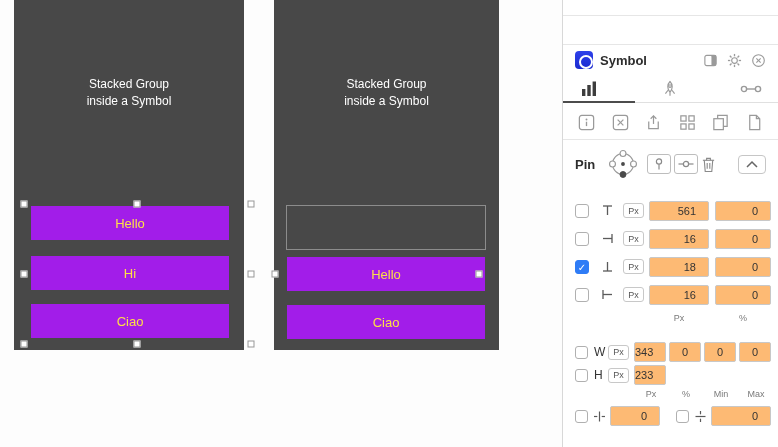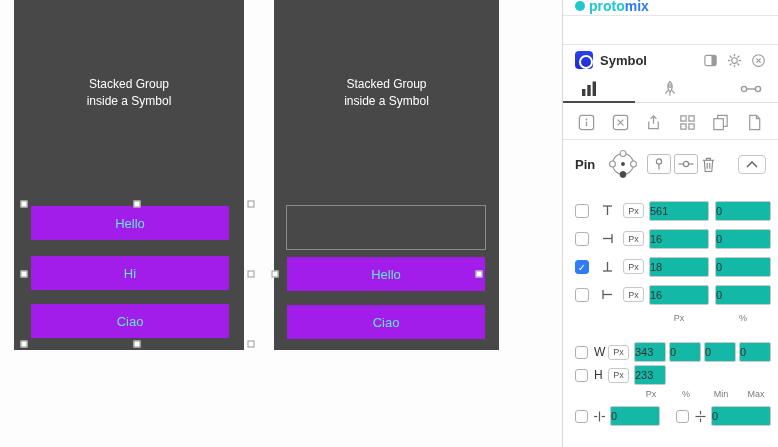--- a/index.html
+++ b/index.html
@@ -9,21 +9,21 @@
   .screen { position: absolute; inset: 0; }
 
   
   .canvas { position: absolute; left: 4px; top: 0; width: 562px; height: 447px; background: #fdfdfd; }
   .artboard { position: absolute; top: 0; height: 350px; background: #484848; }
   .artboard-left  { left: 10px;  width: 230px; }
   .artboard-right { left: 270px; width: 225px; }
   .ab-title { position: absolute; top: 76px; left: 0; right: 0; text-align: center;
               color: #fff; font-size: 12px; line-height: 17px; }
   .pbtn { position: absolute; left: 17px; width: 198px; height: 34px; border: none;
-          background: #a21de9; color: #5eead4; font-size: 13px; font-family: inherit;
+          background: #a21de9; color: #fde047; font-size: 13px; font-family: inherit;
           display: flex; align-items: center; justify-content: center; cursor: pointer; }
   .artboard-right .pbtn { left: 13px; }
   .hidden-slot { position: absolute; left: 12px; top: 205px; width: 200px; height: 45px;
                  border: 1px solid #8c8c8c; }
   .handle { position: absolute; width: 7px; height: 7px; background: #fff;
             border: 1px solid #979797; transform: translate(-50%,-50%); z-index: 6; }
 
   
   .panel { position: absolute; left: 562px; top: 0; width: 216px; height: 447px;
            background: #fff; border-left: 1px solid #d8d8d8; color: #2d2d2d; }
@@ -71,21 +71,21 @@
               cursor: pointer; flex: none; position: relative; }
   .checkbox.checked { background: #2f7cf6; border-color: #2f7cf6; }
   .checkbox.checked::after { content: "\2713"; position: absolute; inset: 0; color: #fff;
               font-size: 10px; line-height: 13px; text-align: center; }
   .pin-row .checkbox { margin-right: 10px; }
   .dir-icon { width: 16px; margin-right: 8px; display: flex; justify-content: center; }
   .unit-chip { width: 21px; height: 15px; border: 1px solid #c8c8c8; border-radius: 3px;
                font-size: 9px; color: #555; display: flex; align-items: center; justify-content: center;
                margin-right: 5px; background: #fff; cursor: pointer; flex: none; font-family: inherit; }
   .field { height: 20px; border: 1px solid #c8c8c8; border-radius: 2px; font-size: 11px;
-           padding-right: 0; color: #333; background: #14b8a6; font-family: inherit; }
+           text-align: right; padding-right: 12px; color: #333; background: #fdba74; font-family: inherit; }
   .f-value { width: 60px; margin-right: 6px; } .f-pct { width: 56px; }
 
   .pin-labels { top: 312px; height: 11px; font-size: 9px; color: #7a7a7a; }
   .pin-labels .l-px { margin-left: 86px; width: 60px; text-align: center; }
   .pin-labels .l-pct { margin-left: 6px; width: 56px; text-align: center; }
 
   .size-row { height: 20px; padding-left: 12px; }
   .size-row-w { top: 342px; } .size-row-h { top: 365px; }
   .size-row .checkbox { width: 13px; height: 13px; margin-right: 6px; }
   .size-letter { width: 10px; font-size: 12px; color: #333; margin-right: 4px; }
@@ -142,27 +142,20 @@
     <div class="handle" style="left:20px;top:344px"></div>
     <div class="handle" style="left:133px;top:344px"></div>
     <div class="handle" style="left:247px;top:344px"></div>
 
     <div class="handle" style="left:271px;top:274px"></div>
     <div class="handle" style="left:475px;top:274px"></div>
   </div>
 
   <aside class="panel">
 
-    <div class="prow logo-row">
-      <div class="logo-inner">
-        <span class="logo-dot"></span>
-        <span class="logo-t1">proto</span>
-        <span class="logo-t2">mix</span>
-      </div>
-    </div>
     <div class="divider" style="top:15px"></div>
 
     <div class="divider" style="top:44px"></div>
 
     <div class="prow anima-row">
       <span class="anima-icon"></span>
       <span class="title">Symbol</span>
       <span class="mini-icons">
         <button class="icon-btn">
           <svg width="15" height="15" viewBox="0 0 16 16">

